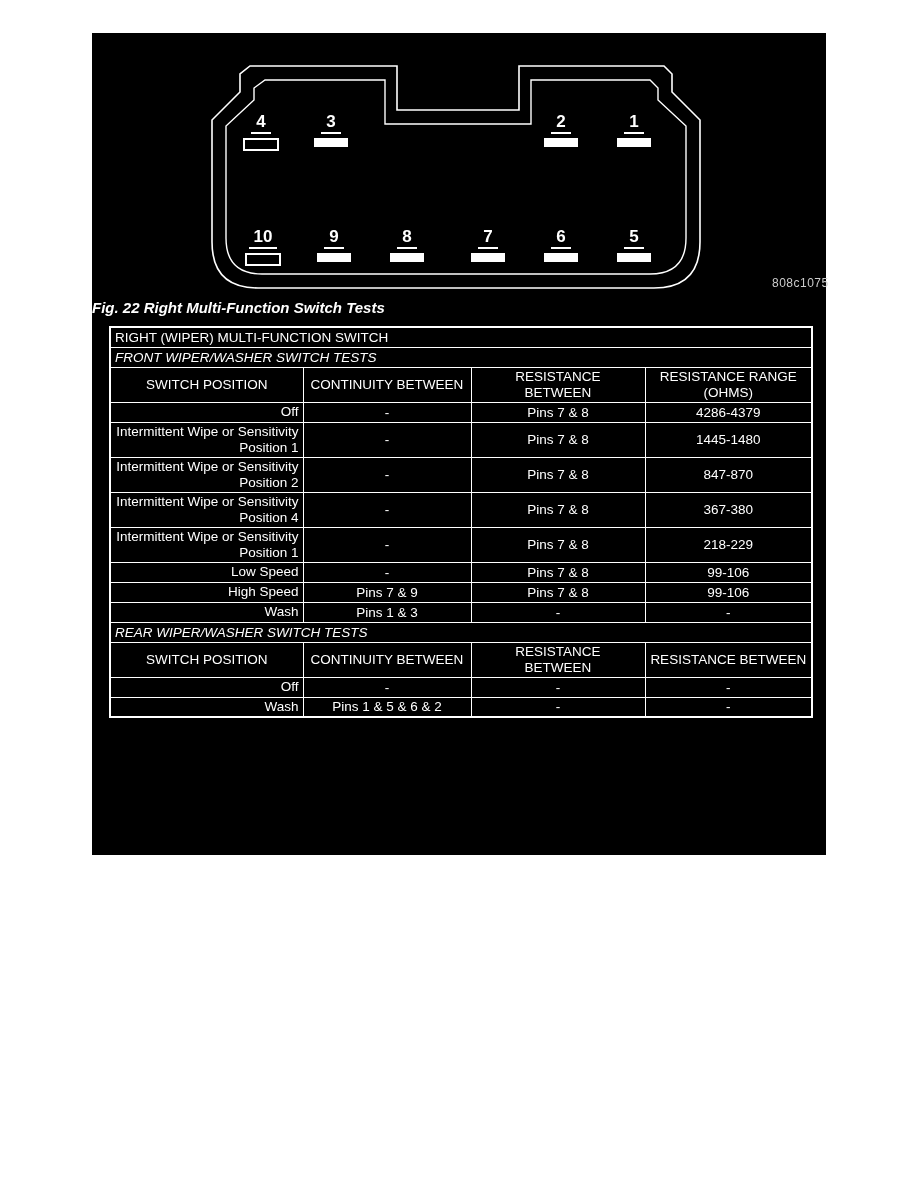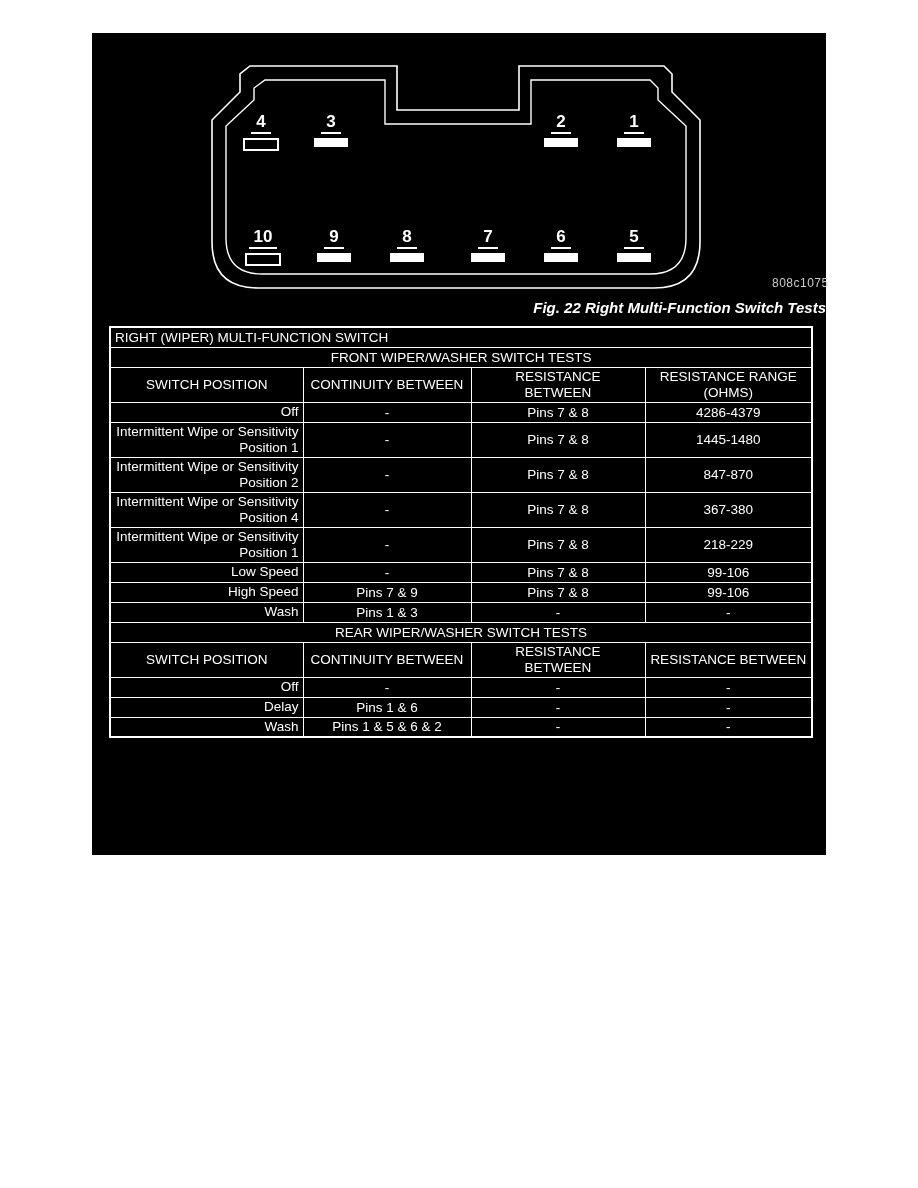--- a/index.html
+++ b/index.html
@@ -14,29 +14,29 @@
   .pin { position:absolute; width:44px; text-align:center; color:#fff; }
   .pin-num { display:inline-block; font-size:17px; font-weight:bold; line-height:18px; border-bottom:2px solid #fff; padding:0 5px 1px 5px; }
   .pin-slot { margin:4px auto 0 auto; }
   .pin-slot.filled { width:34px; height:9px; background:#fff; }
   .pin-slot.hollow { width:36px; height:13px; border:2px solid #fff; background:transparent; }
   .row1 { top:80px; }
   .row2 { top:152px;margin-top:43px; }
 
   .fig-code { position:absolute; left:680px; top:243px; font-size:12px; color:#cccccc; letter-spacing:0.5px; }
 
-  .caption { position:absolute; left:0; top:266px; width:734px; text-align:right;
+  .caption { position:absolute; left:0; top:266px; width:734px; text-align:left;
              font-size:15px; font-weight:bold; font-style:italic; color:#fff; }
 
   table.tests { position:absolute; left:17px; top:293px; width:702px;
                 border-collapse:collapse; table-layout:fixed;
                 color:#fff; font-size:13.5px; border:2px solid #fff; }
   table.tests td { border:1px solid #fff; padding:1px 4px; height:20px; vertical-align:middle; }
   td.t-title   { height:19px; }
-  td.t-section { text-align:center; height:19px; }
+  td.t-section { text-align:left; height:19px;font-style:italic; }
   td.t-colhead { text-align:center; white-space:pre-line; padding:2px; line-height:16px; }
   td.c-pos { text-align:right; line-height:16px; }
   td.c-val { text-align:center; }
 </style>
 </head>
 <body>
 
 <div class="panel">
 
   <div class="diagram">
@@ -172,26 +172,20 @@
 BETWEEN</td>
           <td class="t-colhead">RESISTANCE BETWEEN</td>
         </tr>
         <tr>
           <td class="c-pos">Off</td>
           <td class="c-val">-</td>
           <td class="c-val">-</td>
           <td class="c-val">-</td>
         </tr>
         <tr>
-          <td class="c-pos">Delay</td>
-          <td class="c-val">Pins 1 &amp; 6</td>
-          <td class="c-val">-</td>
-          <td class="c-val">-</td>
-        </tr>
-        <tr>
           <td class="c-pos">Wash</td>
           <td class="c-val">Pins 1 &amp; 5 &amp; 6 &amp; 2</td>
           <td class="c-val">-</td>
           <td class="c-val">-</td>
         </tr>
       </tbody>
   </table>
 
 </div>
 

